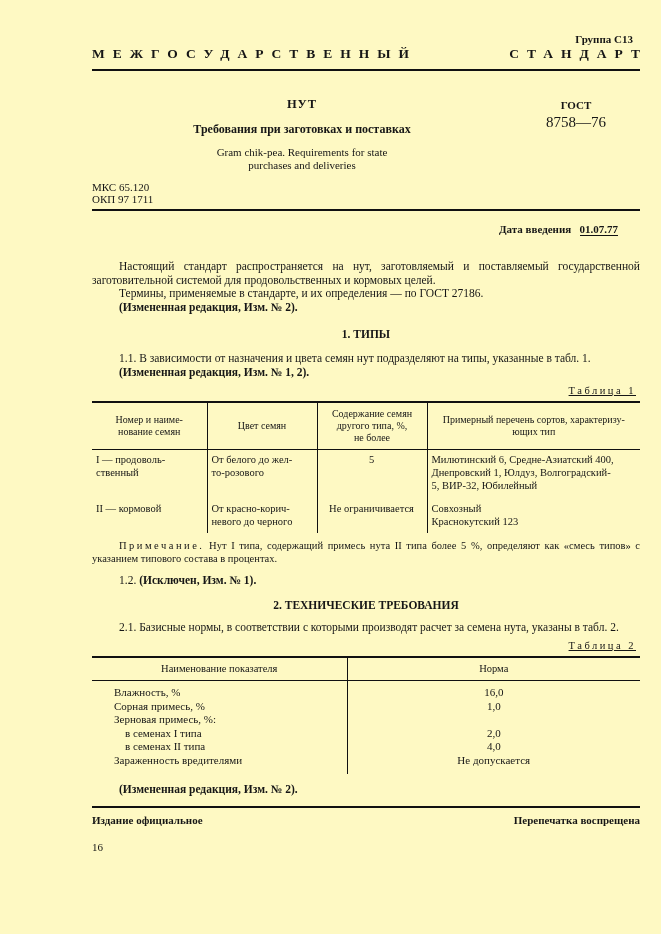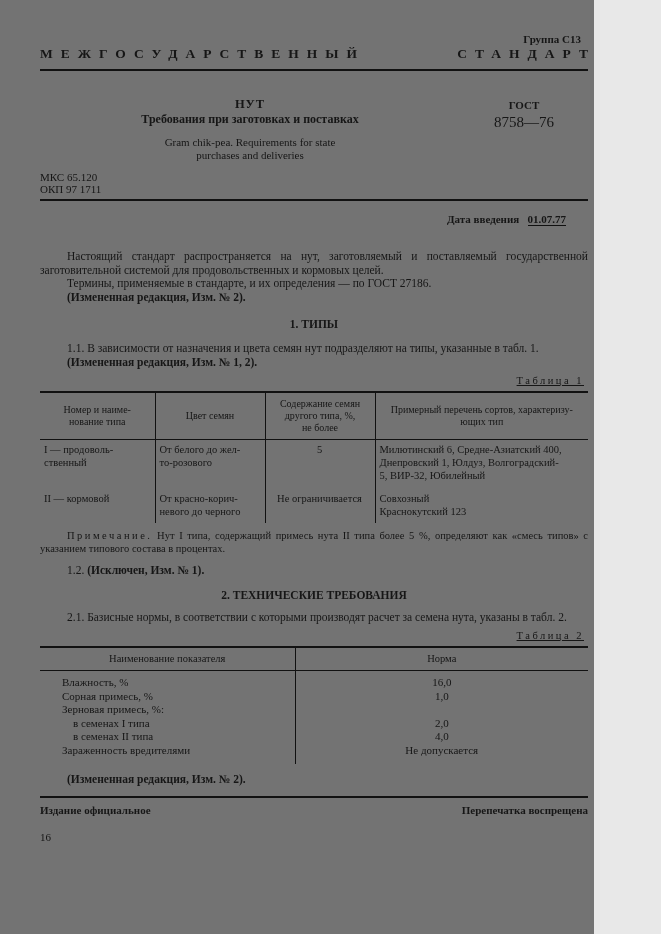--- a/index.html
+++ b/index.html
@@ -1,34 +1,34 @@
 <!DOCTYPE html>
 <html><head>
 <meta charset="utf-8">
 <style>
   html,body{margin:0;padding:0;background:#e8e8e8;}
   .page{
-    width:594px;height:934px;background:#737373;position:relative;
+    width:661px;height:934px;background:#fef9c3;position:relative;
     font-family:"Liberation Serif","DejaVu Serif",serif;color:#161616;
-    box-sizing:border-box;padding:33px 45px 0 40px;overflow:hidden;
+    box-sizing:border-box;padding:33px 45px 0 92px;overflow:hidden;
   }
   .content{width:548px;}
   .pre{white-space:pre-line;}
   .bold{font-weight:bold;}
   .group-label{font-size:11px;font-weight:bold;text-align:right;padding-right:7px;}
   .std-header{display:flex;justify-content:space-between;font-weight:bold;
     font-size:13.5px;margin-top:1px;}
   .std-header span{letter-spacing:8px;margin-right:-8px;white-space:nowrap;}
   .rule-thick{border:0;border-top:2.5px solid #111;margin:0;}
   .rule-1{margin-top:7px;}
   .title-row{display:flex;}
   .title-left{flex:1;}
   .title-right{width:128px;text-align:center;padding-top:26px;}
   .doc-title{text-align:center;font-weight:bold;font-size:12.5px;letter-spacing:1px;margin-top:26px;}
-  .doc-subtitle{text-align:center;font-weight:bold;font-size:12px;margin-top:0;}
+  .doc-subtitle{text-align:center;font-weight:bold;font-size:12px;margin-top:10px;}
   .doc-subtitle-en{text-align:center;font-size:11px;margin-top:9px;line-height:13px;}
   .gost-label{font-weight:bold;font-size:11px;line-height:17px;}
   .gost-number{font-weight:normal;font-size:15px;line-height:17px;}
   .codes{font-size:11px;line-height:12px;margin-top:9px;}
   .rule-2{margin-top:4px;}
   .date-line{font-size:11px;font-weight:bold;text-align:right;margin-top:12px;padding-right:22px;}
   .date-value{border-bottom:1px solid #111;}
   p{margin:0;}
   .body-p{font-size:11.5px;line-height:13.5px;text-align:justify;text-indent:27px;}
   .intro-p1{margin-top:25px;}
@@ -120,21 +120,21 @@
     <table class="t1">
       <colgroup>
           <col class="c1">
           <col class="c2">
           <col class="c3">
           <col class="c4">
         </colgroup>
       <thead>
         <tr>
           <th class="vline pre">Номер и наиме-
-нование типа</th>
+нование семян</th>
           <th class="vline pre">Цвет семян</th>
           <th class="vline pre">Содержание семян
 другого типа, %,
 не более</th>
           <th class="pre">Примерный перечень сортов, характеризу-
 ющих тип</th>
         </tr>
       </thead>
       <tbody>
         <tr>

